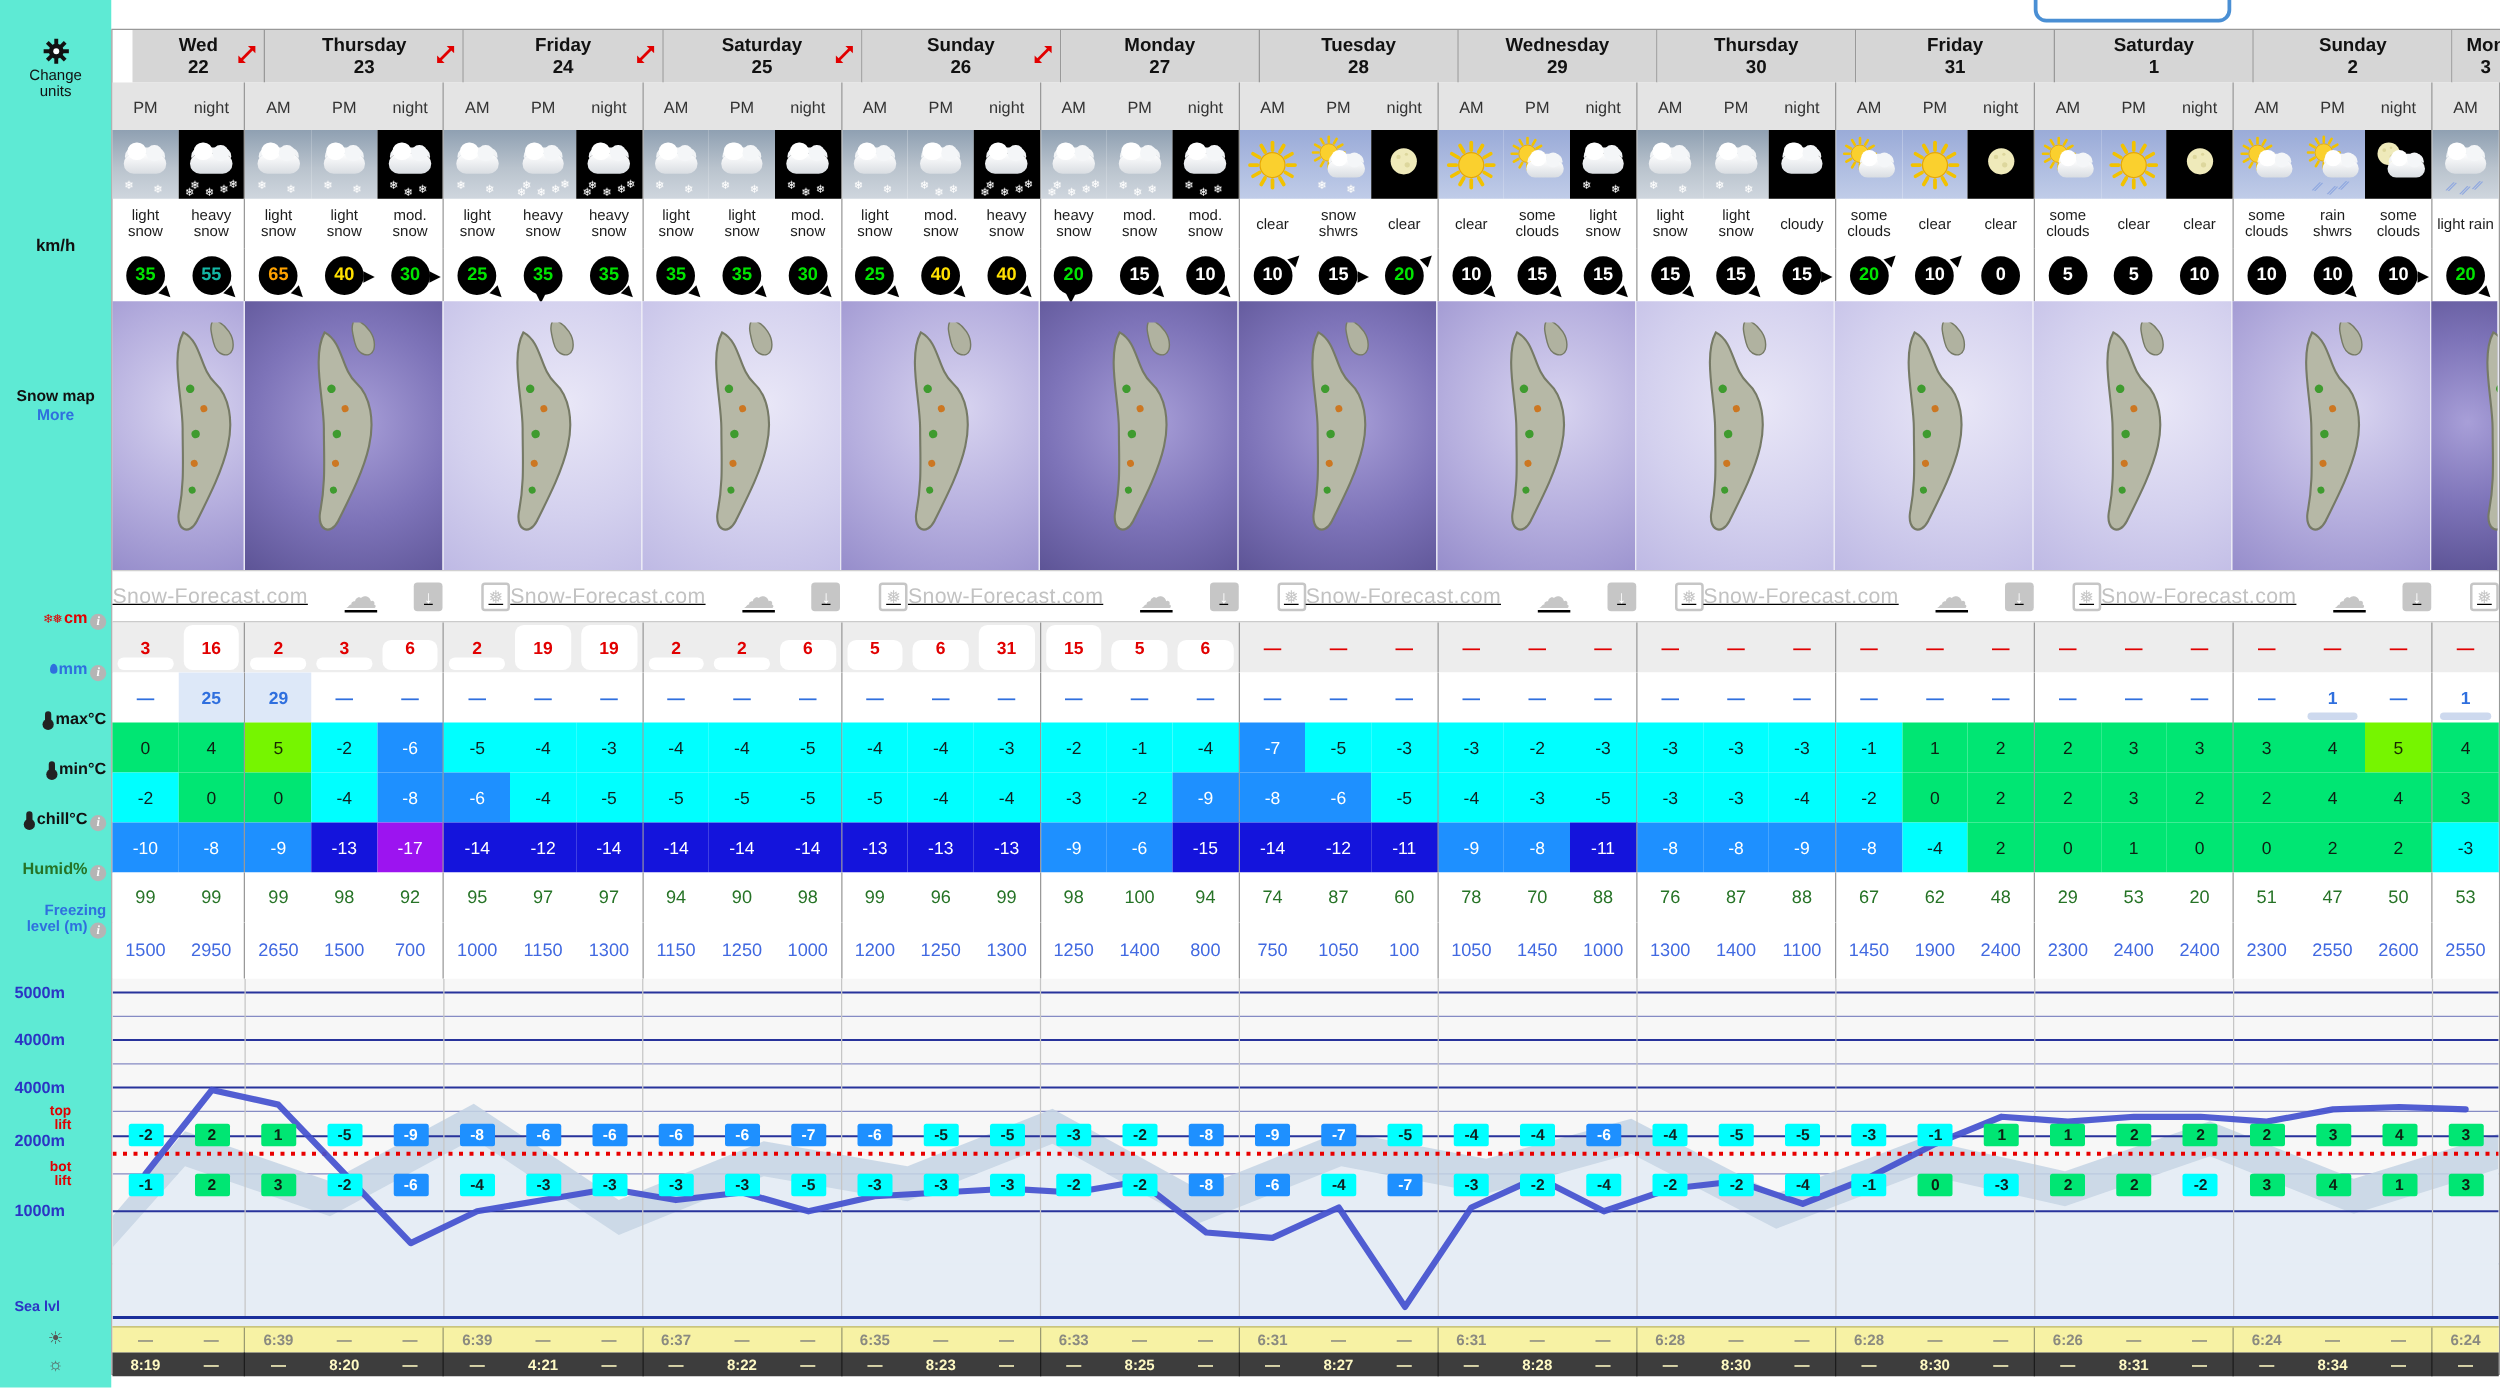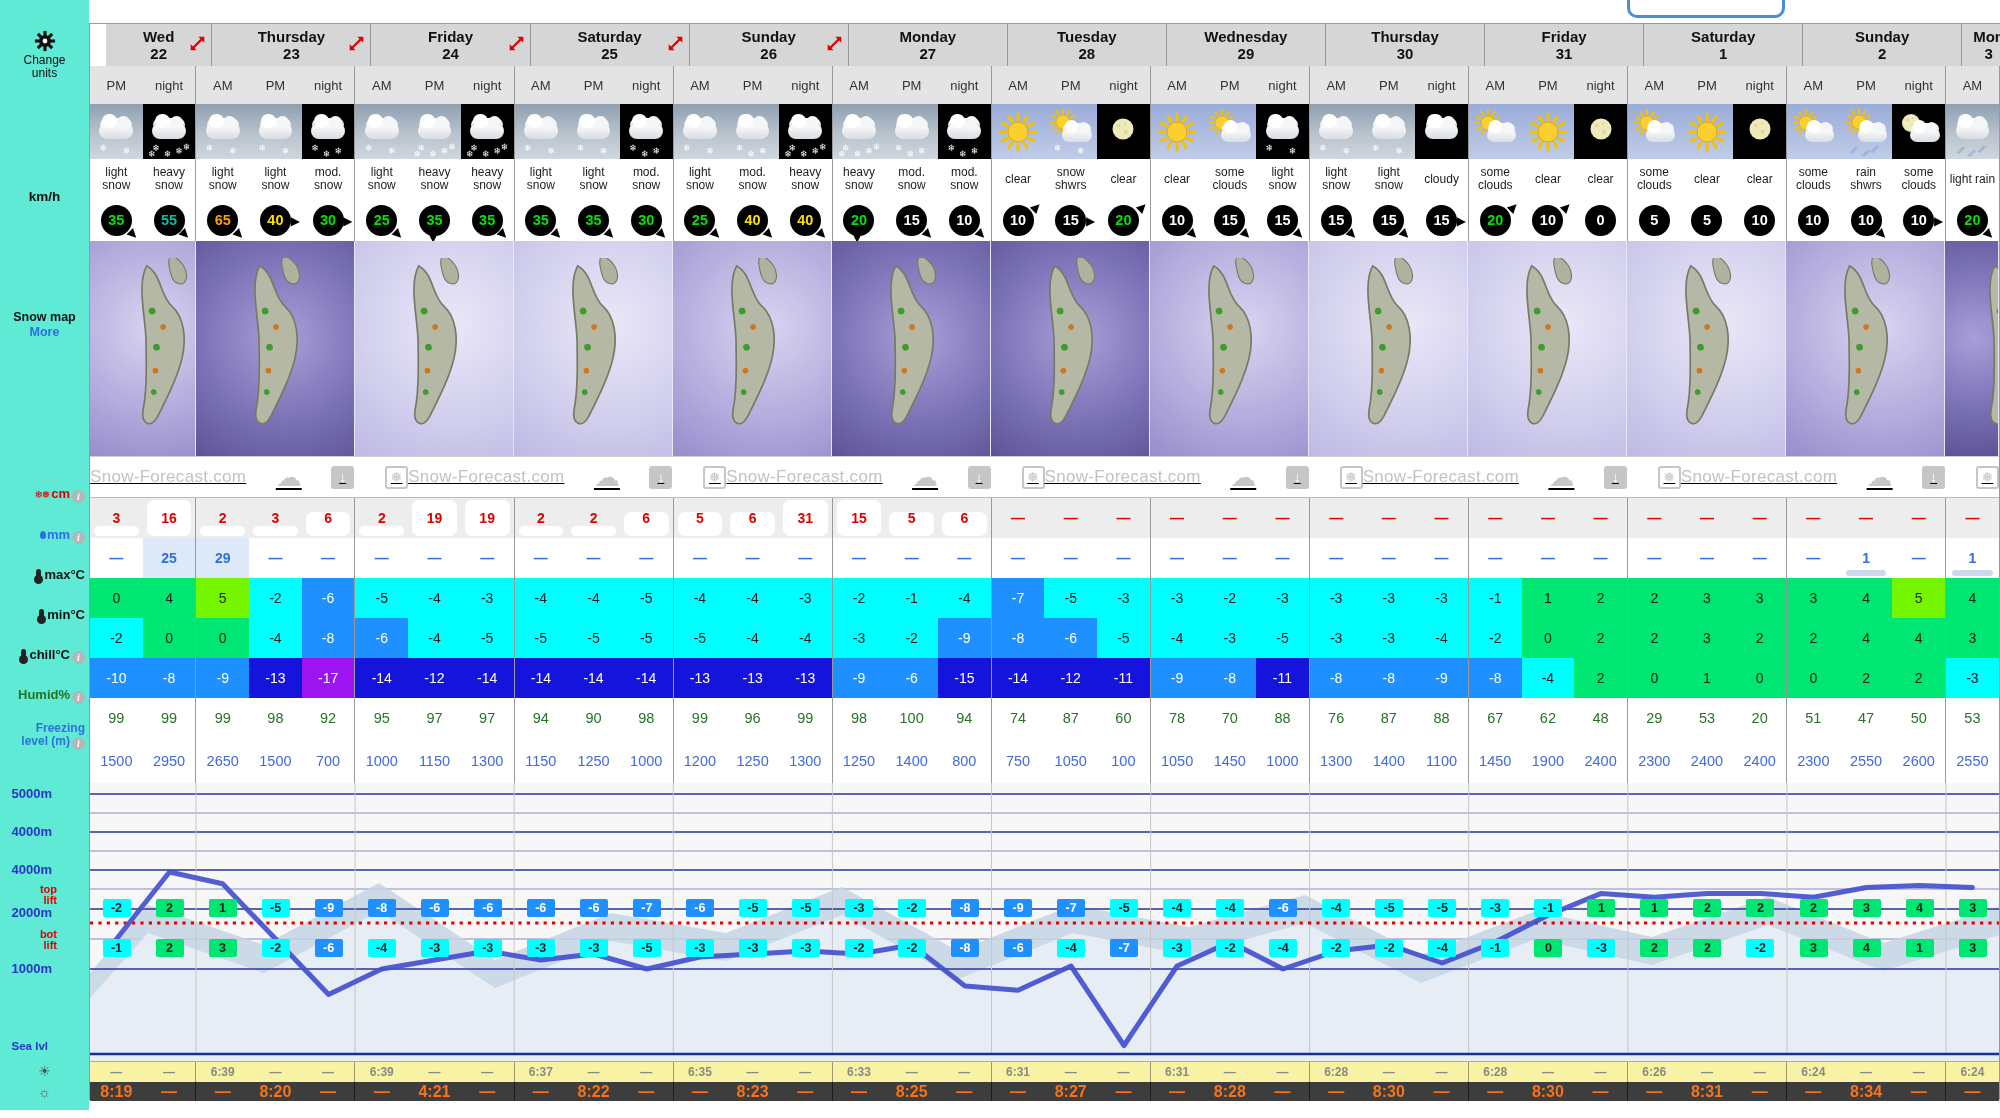--- a/index.html
+++ b/index.html
@@ -76,21 +76,21 @@
   #chart{position:absolute;left:0;top:759px;width:100%;height:278px;background:#f7f7f7;overflow:hidden;}
   #chartSvg{position:absolute;left:0;top:0;}
   .chiprow{position:absolute;left:0;width:100%;display:flex;}
   #topChips{top:115px;height:19px;} #botChips{top:155px;height:19px;}
   .chip{width:28px;height:18px;margin:auto;display:flex;align-items:center;justify-content:center;font-size:12.5px;font-weight:bold;border-radius:2px;}
   
   #rowRise{top:1037px;height:21px;background:#f7f2a4;border-top:1px solid #b9b46a;}
   #rowRise .c{font-size:12px;font-weight:bold;color:#8a8a80;}
   #rowRise .de{border-right:1px solid #9a9a70;}
   #rowSet{top:1058px;height:19px;background:#3d3d3d;}
-  #rowSet .c{font-size:16px;font-weight:bold;color:#f97316;}
+  #rowSet .c{font-size:12px;font-weight:bold;color:#fef9c3;}
   #rowSet .de{border-right:1px solid #1c1c1c;}
   
   .gutter{position:absolute;left:0;top:0;width:89px;height:1110px;background:#5eead4;}
   .glab{position:absolute;width:85px;text-align:right;right:4px;font-weight:bold;font-size:13px;color:#111;}
   .gcent{position:absolute;width:89px;text-align:center;left:0;}
   .inf{display:inline-block;width:13px;height:13px;border-radius:50%;background:#b5b5b5;color:#fff;font-size:10px;font-weight:bold;text-align:center;line-height:13px;font-family:"Liberation Serif",serif;font-style:italic;vertical-align:-2px;margin-left:2px;}
   .altlab{position:absolute;right:37px;width:50px;text-align:right;color:#2b35c4;font-weight:bold;font-size:13px;}
   .redlab{position:absolute;right:32px;width:50px;text-align:right;color:#e10000;font-weight:bold;font-size:11px;line-height:11px;}
   .thermo{display:inline-block;width:5px;height:12px;background:#222;border-radius:3px 3px 0 0;position:relative;margin-right:3px;vertical-align:-2px;}
   .thermo:after{content:"";position:absolute;left:-2px;bottom:-3px;width:9px;height:9px;border-radius:50%;background:#222;}

